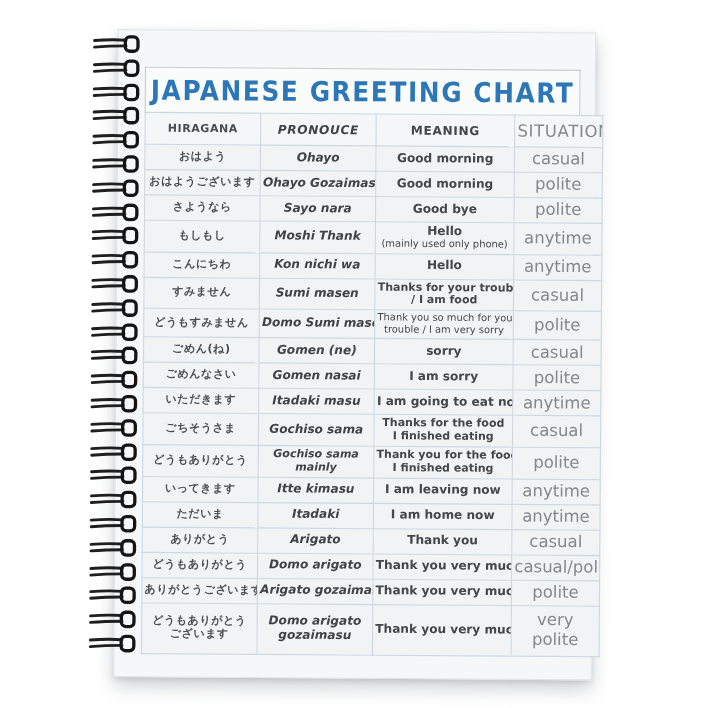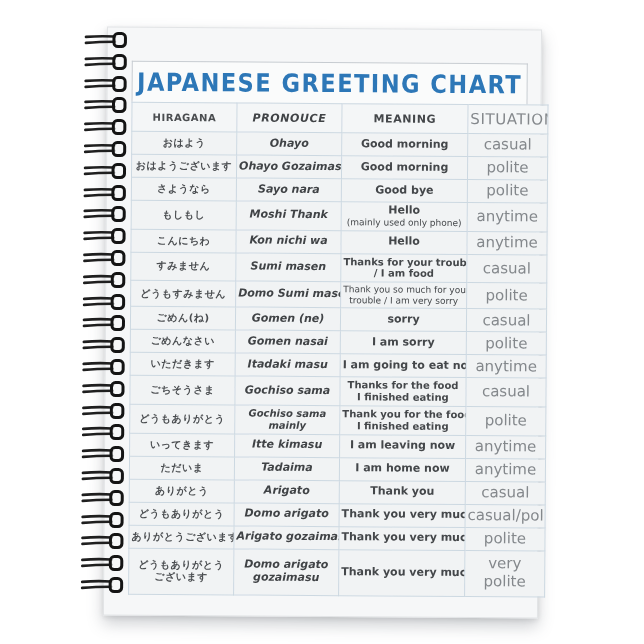--- a/index.html
+++ b/index.html
@@ -237,21 +237,21 @@
                 </td>
                 <td class="col-situation">
                   <span class="line">anytime</span>
                 </td>
               </tr>
               <tr class="data-row">
                 <td class="col-hiragana">
                   <span class="line">ただいま</span>
                 </td>
                 <td class="col-pronounce">
-                  <span class="line">Tadaima</span>
+                  <span class="line">Itadaki</span>
                 </td>
                 <td class="col-meaning">
                   <span class="line">I am home now</span>
                 </td>
                 <td class="col-situation">
                   <span class="line">anytime</span>
                 </td>
               </tr>
               <tr class="data-row">
                 <td class="col-hiragana">

